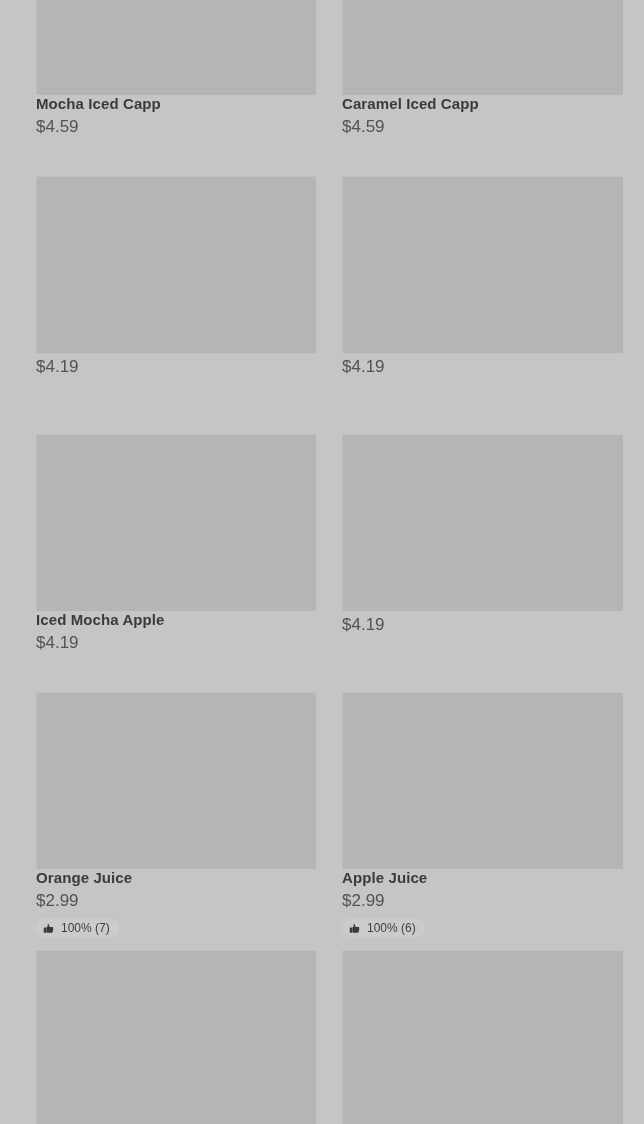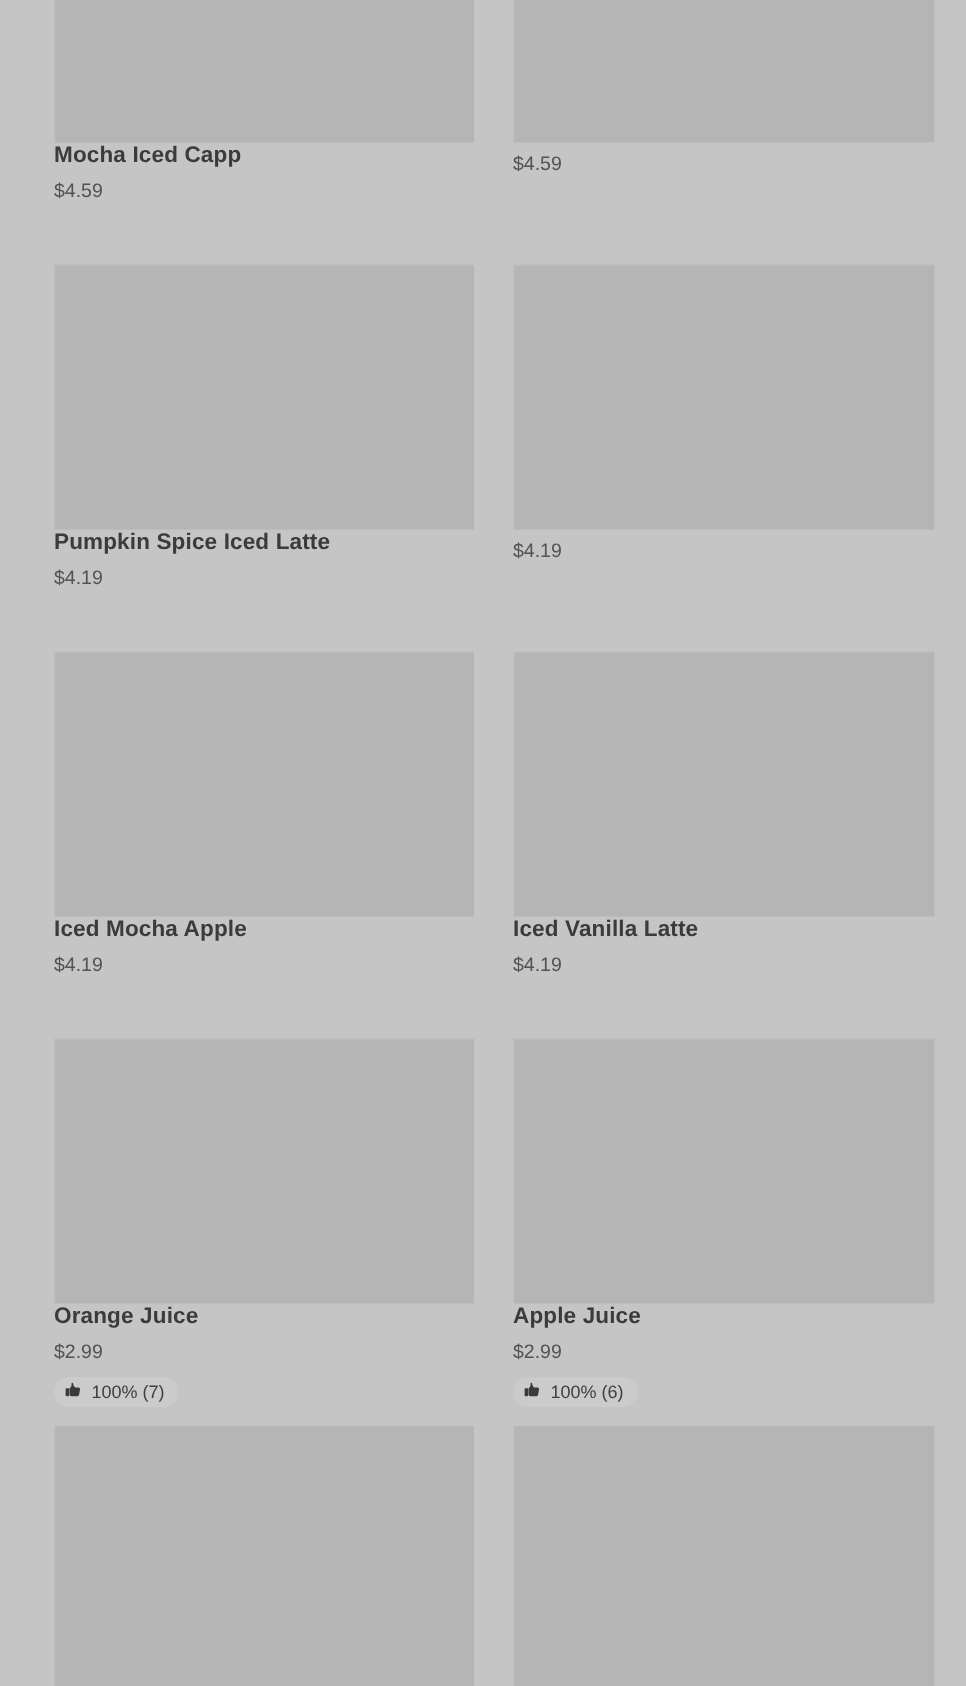--- a/index.html
+++ b/index.html
@@ -55,30 +55,30 @@
     font-size: 15px;
     font-weight: 600;
     line-height: 18px;
     color: #3b3b3b;
     letter-spacing: 0.1px;
     margin: 0;
     white-space: nowrap;
   }
 
   .item-price {
-    font-size: 13px;
+    font-size: 17px;
     font-weight: 400;
     line-height: 16px;
     color: #535353;
     margin: 6px 0 0 0;
   }
 
   .rating-badge {
     display: inline-flex;
-    align-items: flex-start;
+    align-items: flex-end;
     gap: 6px;
     margin-top: 9px;
     padding: 3px 9px 3px 7px;
     border-radius: 11px;
     background: #cbcbcb;
     font-size: 12px;
     line-height: 14px;
     color: #3f3f3f;
     width: fit-content;
   }
@@ -105,28 +105,28 @@
     <div class="item-image"></div>
     <div class="item-info">
       <div class="item-title">Mocha Iced Capp</div>
       <div class="item-price">$4.59</div>
     </div>
   </div>
 
   <div class="menu-item">
     <div class="item-image"></div>
     <div class="item-info">
+      <div class="item-title">Caramel Iced Capp</div>
       <div class="item-price">$4.59</div>
     </div>
   </div>
 
   <div class="menu-item">
     <div class="item-image"></div>
     <div class="item-info">
-      <div class="item-title">Pumpkin Spice Iced Latte</div>
       <div class="item-price">$4.19</div>
     </div>
   </div>
 
   <div class="menu-item">
     <div class="item-image"></div>
     <div class="item-info">
       <div class="item-price">$4.19</div>
     </div>
   </div>
@@ -135,21 +135,20 @@
     <div class="item-image"></div>
     <div class="item-info">
       <div class="item-title">Iced Mocha Apple</div>
       <div class="item-price">$4.19</div>
     </div>
   </div>
 
   <div class="menu-item">
     <div class="item-image"></div>
     <div class="item-info">
-      <div class="item-title">Iced Vanilla Latte</div>
       <div class="item-price">$4.19</div>
     </div>
   </div>
 
   <div class="menu-item">
     <div class="item-image"></div>
     <div class="item-info">
       <div class="item-title">Orange Juice</div>
       <div class="item-price">$2.99</div>
       <div class="rating-badge">

